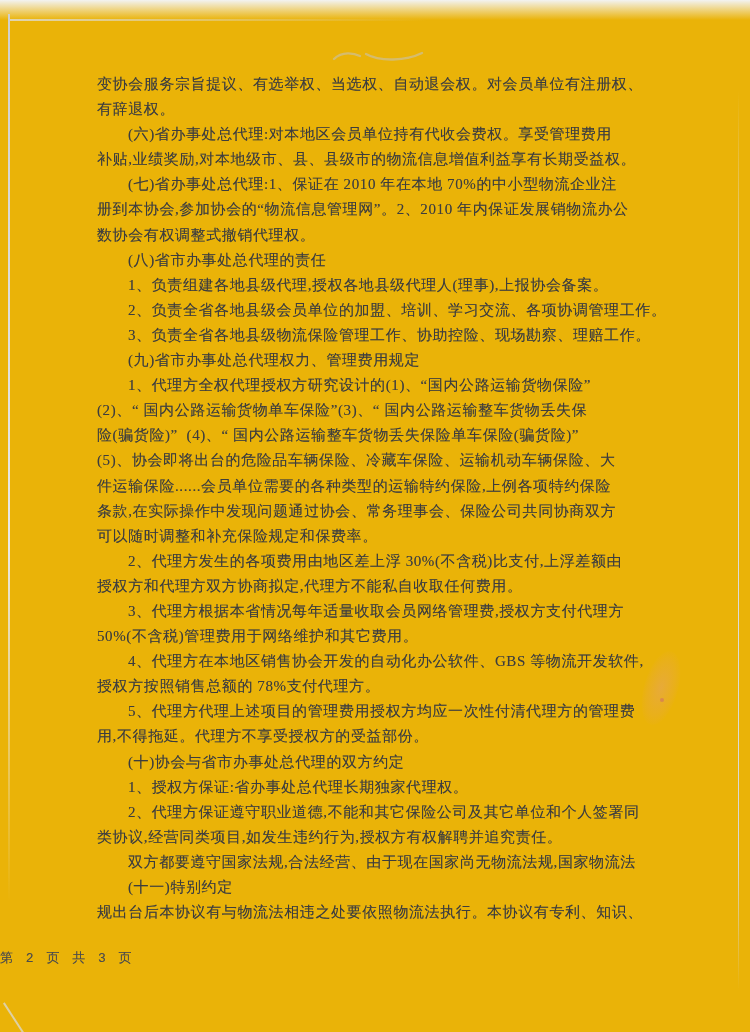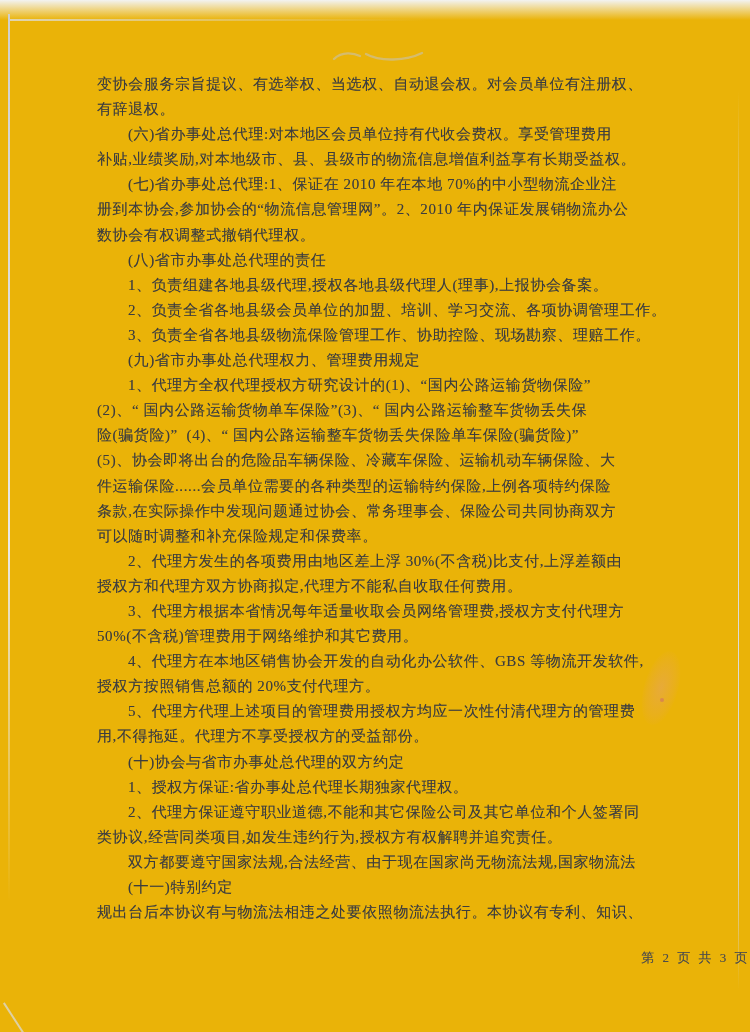--- a/index.html
+++ b/index.html
@@ -57,25 +57,26 @@
     font-size: 15px;
     line-height: 25.1px;
     letter-spacing: 0.6px;
     color: #3d3d3d;
     white-space: pre;
     text-shadow: 0 0 0.6px rgba(80,80,80,0.55);
   }
   .line.indent { padding-left: 31px; }
   .footer {
     position: absolute; left: 0; top: 949px; width: 750px;
-    text-align: right;
+    text-align: left;
     font-size: 13px;
     letter-spacing: 2.5px;
     color: #4c4c4c;
     text-shadow: 0 0 0.6px rgba(80,80,80,0.5);
+    font-family: Liberation Mono, monospace;
   }
 </style>
 </head>
 <body>
 
 <div class="scan">
 
   <div class="edge-top"></div>
   <div class="edge-top-line"></div>
   <div class="edge-left-line"></div>
@@ -106,21 +107,21 @@
       <div class="line">险(骗货险)”  (4)、“ 国内公路运输整车货物丢失保险单车保险(骗货险)”</div>
       <div class="line">(5)、协会即将出台的危险品车辆保险、冷藏车保险、运输机动车辆保险、大</div>
       <div class="line">件运输保险......会员单位需要的各种类型的运输特约保险,上例各项特约保险</div>
       <div class="line">条款,在实际操作中发现问题通过协会、常务理事会、保险公司共同协商双方</div>
       <div class="line">可以随时调整和补充保险规定和保费率。</div>
       <div class="line indent">2、代理方发生的各项费用由地区差上浮 30%(不含税)比支付,上浮差额由</div>
       <div class="line">授权方和代理方双方协商拟定,代理方不能私自收取任何费用。</div>
       <div class="line indent">3、代理方根据本省情况每年适量收取会员网络管理费,授权方支付代理方</div>
       <div class="line">50%(不含税)管理费用于网络维护和其它费用。</div>
       <div class="line indent">4、代理方在本地区销售协会开发的自动化办公软件、GBS 等物流开发软件,</div>
-      <div class="line">授权方按照销售总额的 20%支付代理方。</div>
+      <div class="line">授权方按照销售总额的 78%支付代理方。</div>
       <div class="line indent">5、代理方代理上述项目的管理费用授权方均应一次性付清代理方的管理费</div>
       <div class="line">用,不得拖延。代理方不享受授权方的受益部份。</div>
       <div class="line indent">(十)协会与省市办事处总代理的双方约定</div>
       <div class="line indent">1、授权方保证:省办事处总代理长期独家代理权。</div>
       <div class="line indent">2、代理方保证遵守职业道德,不能和其它保险公司及其它单位和个人签署同</div>
       <div class="line">类协议,经营同类项目,如发生违约行为,授权方有权解聘并追究责任。</div>
       <div class="line indent">双方都要遵守国家法规,合法经营、由于现在国家尚无物流法规,国家物流法</div>
       <div class="line indent">(十一)特别约定</div>
       <div class="line">规出台后本协议有与物流法相违之处要依照物流法执行。本协议有专利、知识、</div>
     </main>

